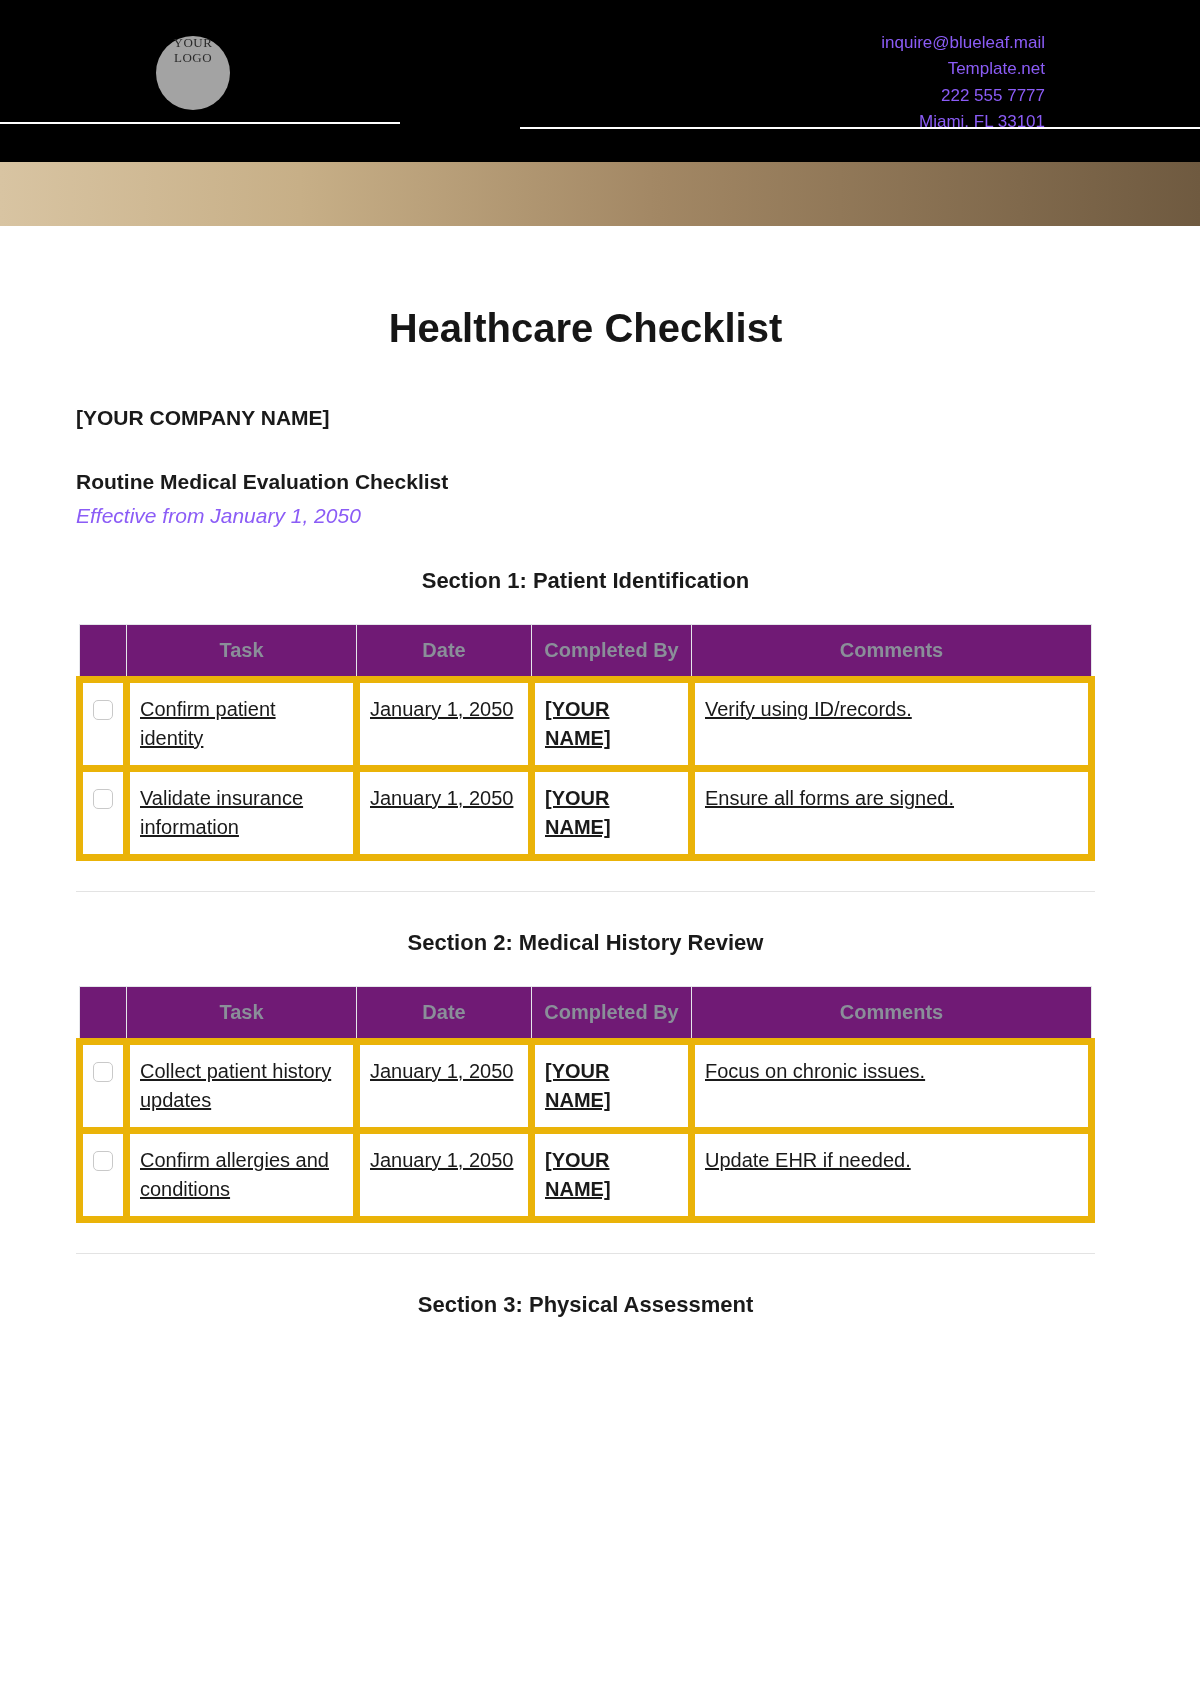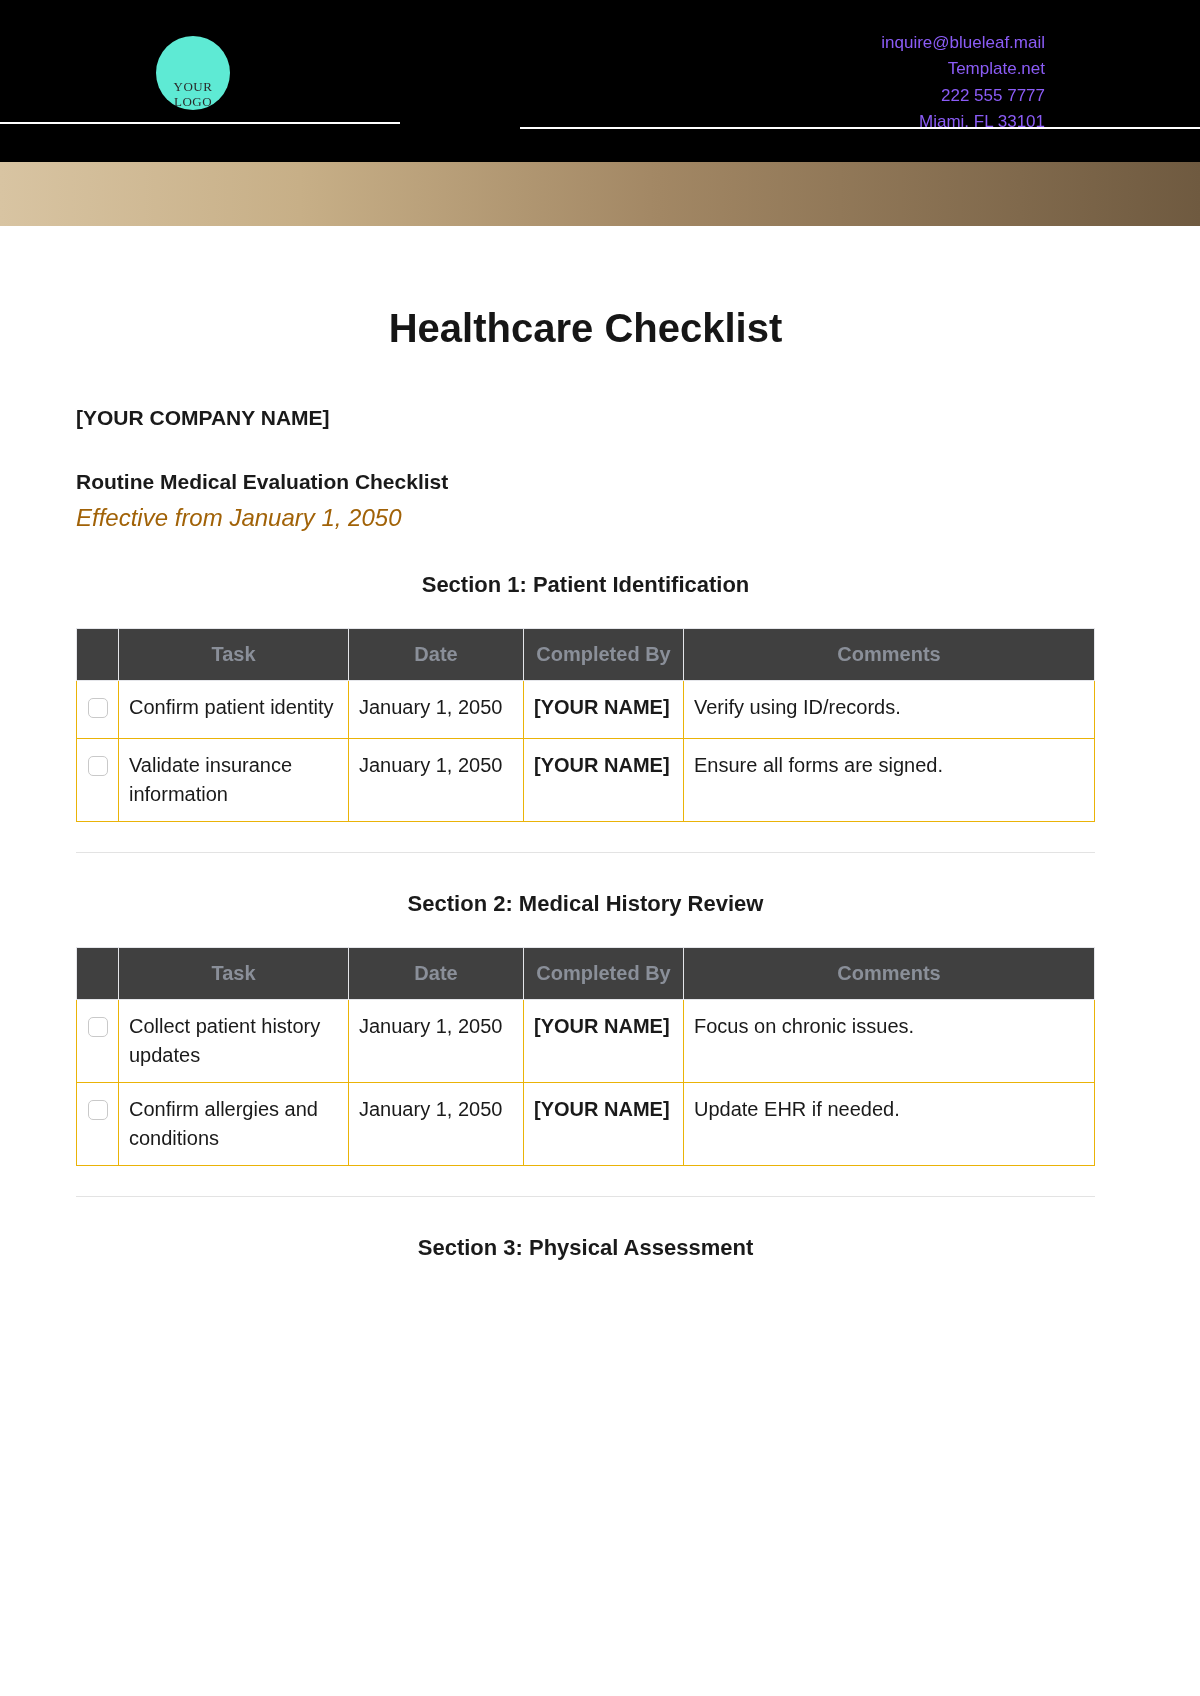--- a/index.html
+++ b/index.html
@@ -15,26 +15,26 @@
     background: #000;
     height: 162px;
     position: relative;
   }
   .logo-circle {
     position: absolute;
     left: 156px;
     top: 36px;
     width: 74px;
     height: 74px;
-    background: #5eead4;
+    background: #a3a3a3;
     border-radius: 50%;
     display: flex;
     flex-direction: column;
     align-items: center;
-    justify-content: flex-end;
+    justify-content: flex-start;
     font-family: Georgia, serif;
     font-size: 13px;
     line-height: 1.15;
     color: #2a2a2a;
     letter-spacing: 0.5px;
   }
   .contact-block {
     position: absolute;
     right: 155px;
     top: 30px;
@@ -78,52 +78,53 @@
     font-weight: 700;
     margin-bottom: 10px;
   }
   .subtitle-line {
     font-size: 21px;
     font-weight: 700;
     margin-bottom: 10px;
     margin-top: 40px;
   }
   .effective-line {
-    font-size: 24px;
+    font-size: 21px;
     font-style: italic;
     margin-bottom: 40px;
-    color: #a16207;
+    color: #8b5cf6;
   }
   .section-title {
     font-size: 22px;
     font-weight: 700;
     margin-bottom: 30px;
     margin-top: 10px;
     text-align: center;
   }
   table {
     width: 100%;
     border-collapse: collapse;
     font-size: 20px;
     margin-bottom: 30px;
   }
   thead th {
-    background: #404040;
+    background: #701a75;
     color: #8a8f99;
     font-weight: 700;
     padding: 14px 10px;
     text-align: center;
     border: 1px solid #e5e6ea;
     font-size: 20px;
   }
   tbody td {
-    border: 1px solid #eab308;
+    border: 7px solid #eab308;
     padding: 12px 10px;
     vertical-align: top;
     line-height: 1.45;
+    text-decoration: underline;
   }
   tbody td.chk-cell {
     width: 42px;
     text-align: center;
     vertical-align: top;
     padding-top: 16px;
   }
   .chkbox {
     display: inline-block;
     width: 20px;

